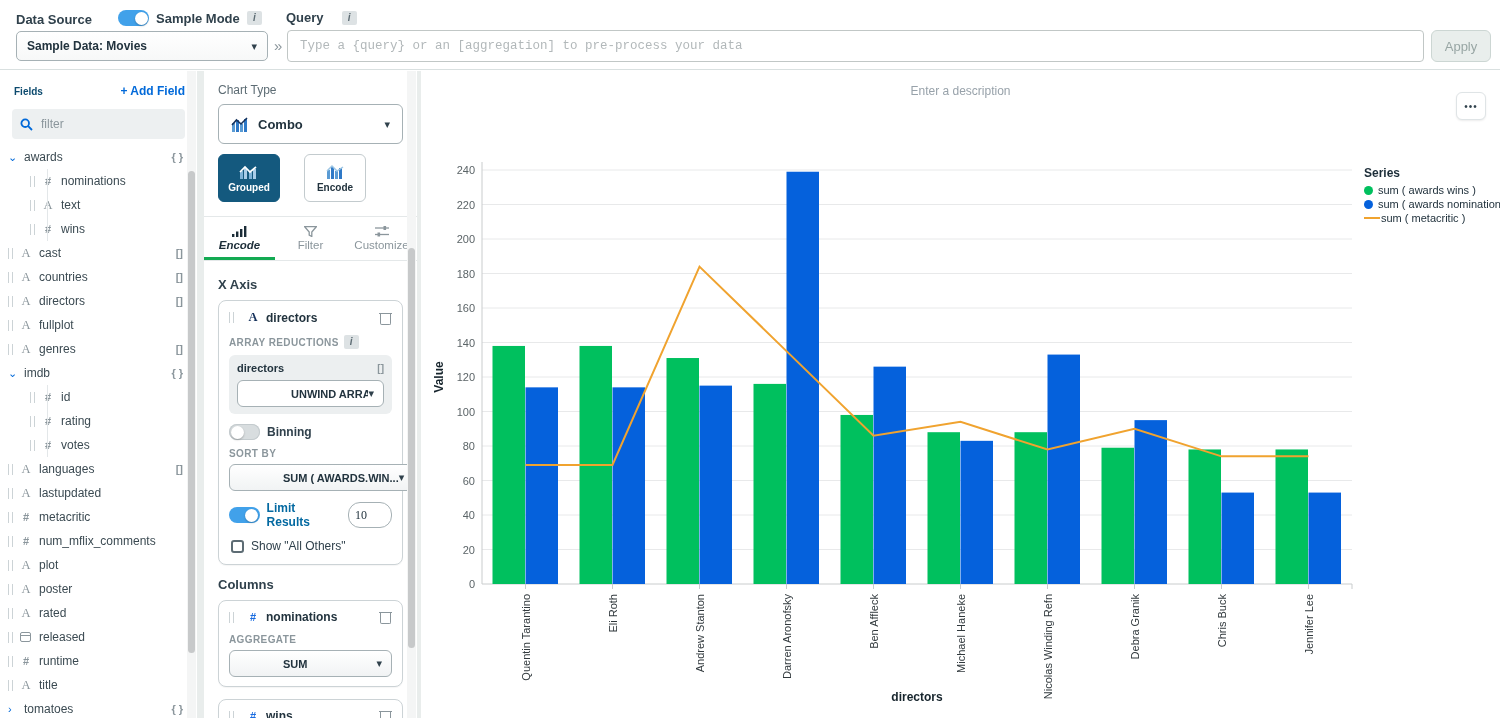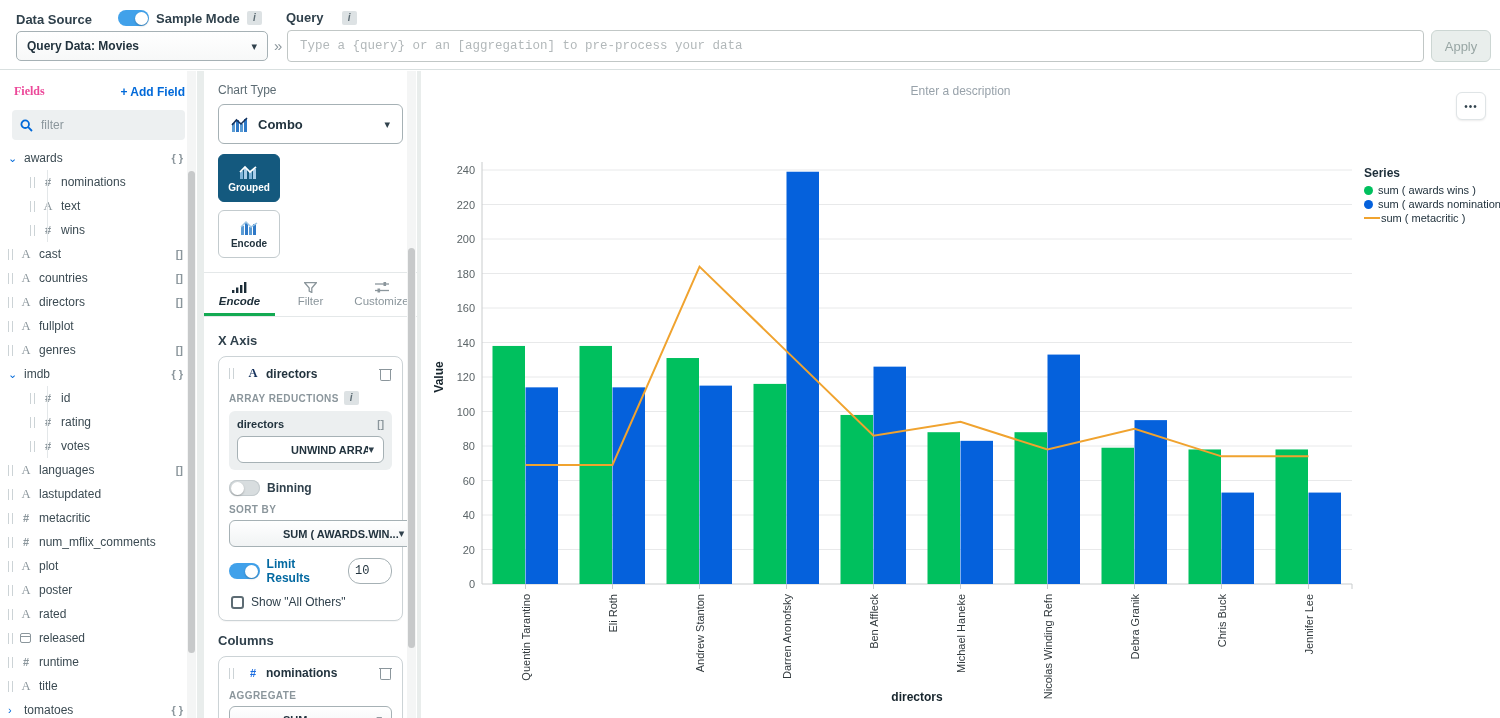--- a/index.html
+++ b/index.html
@@ -30,21 +30,21 @@
   .query-input::placeholder{color:#b2b8ba;}
   .apply-btn{position:absolute;right:9px;top:30px;width:60px;height:32px;border:1px solid #ccd6d3;border-radius:6px;
     background:#e9eeec;color:#98a6a4;font-size:13px;cursor:pointer;font-family:inherit;}
 
   
   .main{position:absolute;left:0;top:71px;width:1500px;height:647px;background:#e9edec;display:flex;}
 
   
   .fields-panel{width:197px;background:#fff;position:relative;flex:none;margin-right:7px;overflow:hidden;}
   .fp-header{display:flex;justify-content:space-between;align-items:center;padding:13px 12px 0 14px;}
-  .fp-title{font-size:12px;font-weight:bold;color:#ec4899;font-family:Liberation Serif, serif;}
+  .fp-title{font-size:10px;font-weight:bold;color:#0c4a6e;}
   .add-field{font-size:12px;font-weight:bold;color:#0169d9;text-decoration:none;cursor:pointer;}
   .fp-search{margin:11px 12px 6px 12px;height:30px;background:#edf0f1;border-radius:4px;display:flex;align-items:center;padding:0 8px;gap:6px;}
   .fp-search input{border:none;background:transparent;outline:none;font-size:12px;color:#333;width:120px;font-family:inherit;}
   .fp-search input::placeholder{color:#8b969c;}
   .field-rows{position:relative;}
   .field-row{position:relative;height:24px;display:flex;align-items:center;padding-left:8px;font-size:12px;color:#3b4a52;cursor:pointer;}
   .field-row.l1{padding-left:30px;}
   .field-row.l1::before{content:'';position:absolute;left:47px;top:0;bottom:0;border-left:1px solid #e3e7e9;}
   .field-row.l1 .drag{position:relative;z-index:1;background:#fff;}
   .drag{width:5px;height:11px;border-left:1.6px solid #ccd3d6;border-right:1.6px solid #ccd3d6;margin-right:6px;flex:none;}
@@ -58,21 +58,21 @@
   .fbadge{margin-left:auto;margin-right:14px;color:#8b969c;font-size:11px;font-weight:bold;}
   .scroll-track{position:absolute;right:1px;top:0;bottom:0;width:9px;background:#f4f5f5;}
   .scroll-thumb{position:absolute;right:2px;width:7px;border-radius:4px;background:#c7c9ca;cursor:pointer;}
 
   
   .encode-panel{width:213px;background:#fff;position:relative;flex:none;margin-right:4px;overflow:hidden;}
   .ep-pad{padding:12px 14px 0 14px;}
   .sec-label{font-size:12px;color:#5d6c74;}
   .ct-dropdown{margin-top:7px;height:40px;border:1px solid #a6b1b5;border-radius:6px;display:flex;align-items:center;padding:0 12px;gap:9px;cursor:pointer;background:#fff;}
   .ct-dropdown .val{font-size:13px;font-weight:bold;color:#22333e;flex:1;}
-  .variant-row{display:flex;gap:8px;margin-top:10px;padding-bottom:14px;flex-direction:column;}
+  .variant-row{display:flex;gap:24px;margin-top:10px;padding-bottom:14px;}
   .variant-btn{width:62px;height:48px;border-radius:6px;border:1px solid #c3cbce;background:#fff;display:flex;flex-direction:column;
     align-items:center;justify-content:center;gap:3px;cursor:pointer;font-family:inherit;}
   .variant-btn.sel{background:#14597e;border-color:#14597e;}
   .variant-btn span{font-size:10px;font-weight:bold;color:#22333e;}
   .variant-btn.sel span{color:#fff;}
   .divider{border-top:1px solid #e4e8e9;}
   .tabs{display:flex;height:43px;}
   .tab{flex:1;display:flex;flex-direction:column;align-items:center;justify-content:center;gap:2px;cursor:pointer;position:relative;
     font-size:11.5px;color:#8b969c;}
   .tab.active{color:#1c2d38;font-weight:bold;font-style:italic;}
@@ -96,21 +96,21 @@
   .sm-dropdown{height:27px;border:1px solid #a6b1b5;border-radius:6px;background:linear-gradient(#fff,#f1f3f4);
     display:flex;align-items:center;padding:0 9px;cursor:pointer;}
   .sm-dropdown .val{font-size:11px;font-weight:bold;color:#22333e;flex:1;white-space:nowrap;overflow:hidden;padding-left:44px;}
   .toggle-row{display:flex;align-items:center;gap:7px;margin-top:10px;}
   .toggle-row .tlabel{font-size:12px;font-weight:bold;color:#30414c;}
   .toggle-row .tlabel.gray{color:#0369a1;font-weight:bold;}
   .sort-row{display:flex;gap:6px;align-items:center;}
   .sort-row .sm-dropdown{flex:1;}
   .sort-btn{width:30px;height:27px;border:1px solid #a6b1b5;border-radius:6px;background:#fff;color:#0169d9;
     font-size:13px;cursor:pointer;display:flex;align-items:center;justify-content:center;font-family:inherit;}
-  .limit-input{width:44px;height:26px;border:1px solid #a6b1b5;border-radius:12px;font-size:12px;color:#22333e;padding:0 6px;outline:none;font-family:Liberation Mono, monospace;}
+  .limit-input{width:44px;height:26px;border:1px solid #a6b1b5;border-radius:12px;font-size:12px;color:#22333e;padding:0 6px;outline:none;font-family:Liberation Serif, serif;}
   .chk-row{display:flex;align-items:center;gap:7px;margin:10px 0 2px 2px;}
   .checkbox{width:13px;height:13px;border:2px solid #5d6c74;border-radius:3px;background:#fff;cursor:pointer;flex:none;}
   .chk-row .clabel{font-size:12px;color:#30414c;}
 
   
   .chart-panel{flex:1;background:#fff;position:relative;overflow:hidden;}
   .chart-title{text-align:center;margin-top:23px;font-size:15px;font-weight:bold;color:#1c2d38;}
   .chart-desc{text-align:center;margin-top:13px;font-size:12px;color:#98a2aa;}
   .more-btn{position:absolute;top:21px;right:14px;width:30px;height:28px;background:#fff;border:1px solid #dfe4e6;border-radius:6px;
     box-shadow:0 1px 2px rgba(0,0,0,.08);color:#30414c;font-size:10px;letter-spacing:1px;cursor:pointer;font-family:inherit;}
@@ -132,21 +132,21 @@
         <div class="knob"></div>
       </div>
     <span class="tb-label" style="position:static">Sample Mode</span>
     <span class="info-badge">i</span>
   </div>
   <div class="q-group">
     <span class="tb-label" style="position:static">Query</span>
     <span class="info-badge">i</span>
   </div>
   <div class="ds-select">
-    <span class="val">Query Data: Movies</span>
+    <span class="val">Sample Data: Movies</span>
     <span class="chevron">▾</span>
   </div>
   <span class="dbl-chev">»</span>
   <input class="query-input" placeholder="Type a {query} or an [aggregation] to pre-process your data" style="">
   <button class="apply-btn">Apply</button>
 </div>
 
 <div class="main">
 
   <div class="fields-panel">

